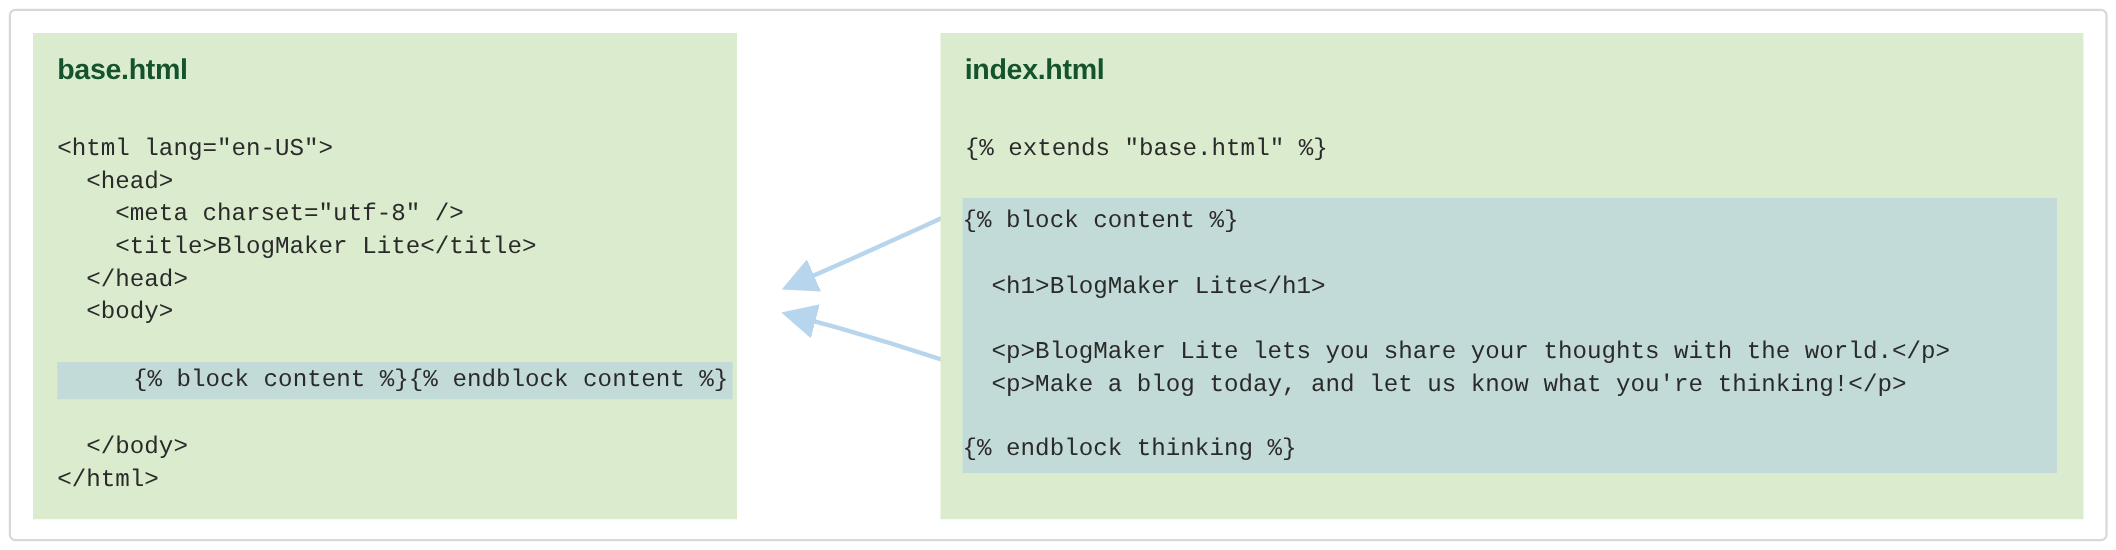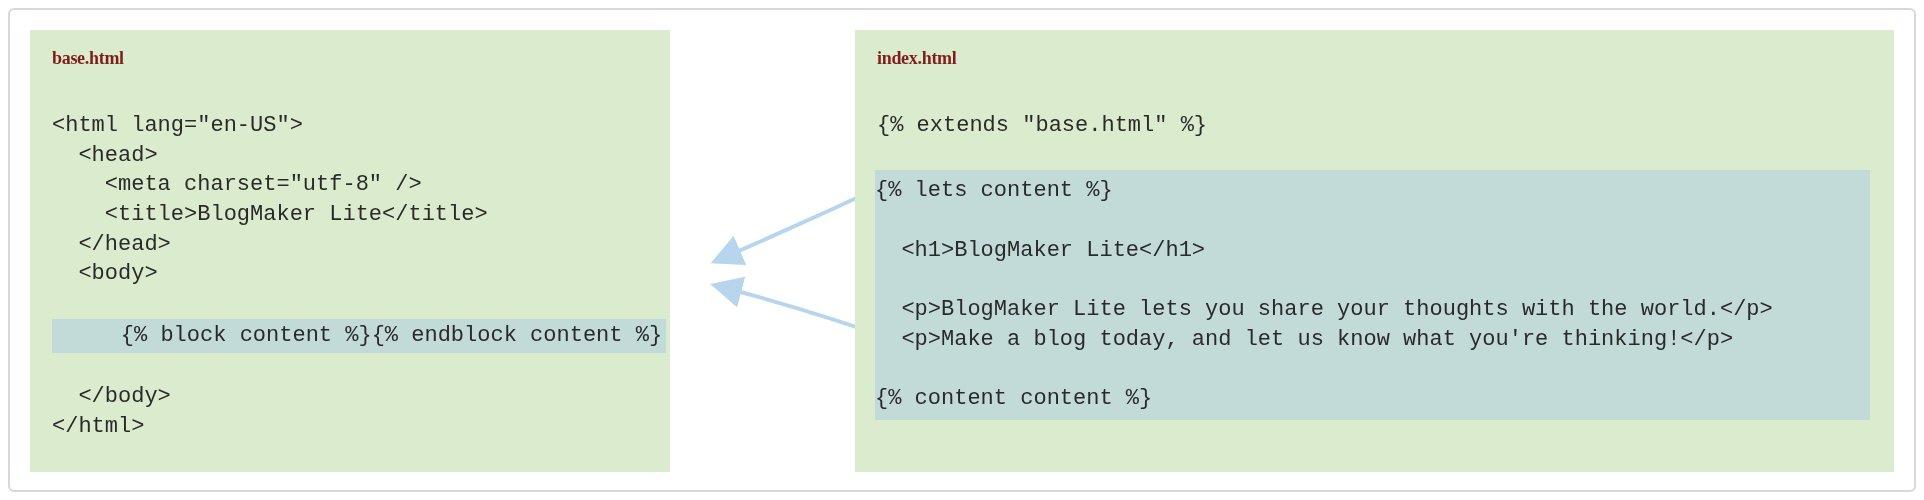--- a/index.html
+++ b/index.html
@@ -31,26 +31,25 @@
     }
     .file-box.left {
       width: 640px;
       height: 442px;
     }
     .file-box.right {
       width: 1040px;
       height: 442px;
     }
     .file-title {
-      font-size: 18px;
+      font-size: 26px;
       font-weight: 700;
-      color: #7f1d1d;
+      color: #14532d;
       margin-bottom: 42px;
       letter-spacing: -0.3px;
-      font-family: Liberation Serif, serif;
     }
     .code {
       font-family: "Courier New", Courier, monospace;
       font-size: 22px;
       color: #2a2a2a;
       line-height: 1.35;
       white-space: pre;
     }
     .hl {
       background: #c2dbd8;
@@ -99,23 +98,23 @@
       </marker>
     </defs>
     <path d="M 230 18 Q 140 60 48 100" stroke="#b7d5ec" stroke-width="4" fill="none" marker-end="url(#arrowhead)"></path>
     <path d="M 230 182 Q 140 150 48 126" stroke="#b7d5ec" stroke-width="4" fill="none" marker-end="url(#arrowhead)"></path>
   </svg>
 
   <div class="file-box right">
     <div class="file-title">index.html</div>
     <div class="code"><span>{% extends "base.html" %}</span>
 
-<div class="hl-block"><span>{% lets content %}</span>
+<div class="hl-block"><span>{% block content %}</span>
 <span>
   &lt;h1&gt;BlogMaker Lite&lt;/h1&gt;
 
   &lt;p&gt;BlogMaker Lite lets you share your thoughts with the world.&lt;/p&gt;
   &lt;p&gt;Make a blog today, and let us know what you're thinking!&lt;/p&gt;
 </span>
-<span>{% content content %}</span></div></div>
+<span>{% endblock thinking %}</span></div></div>
   </div>
 
 </div>
 
 </body></html>

